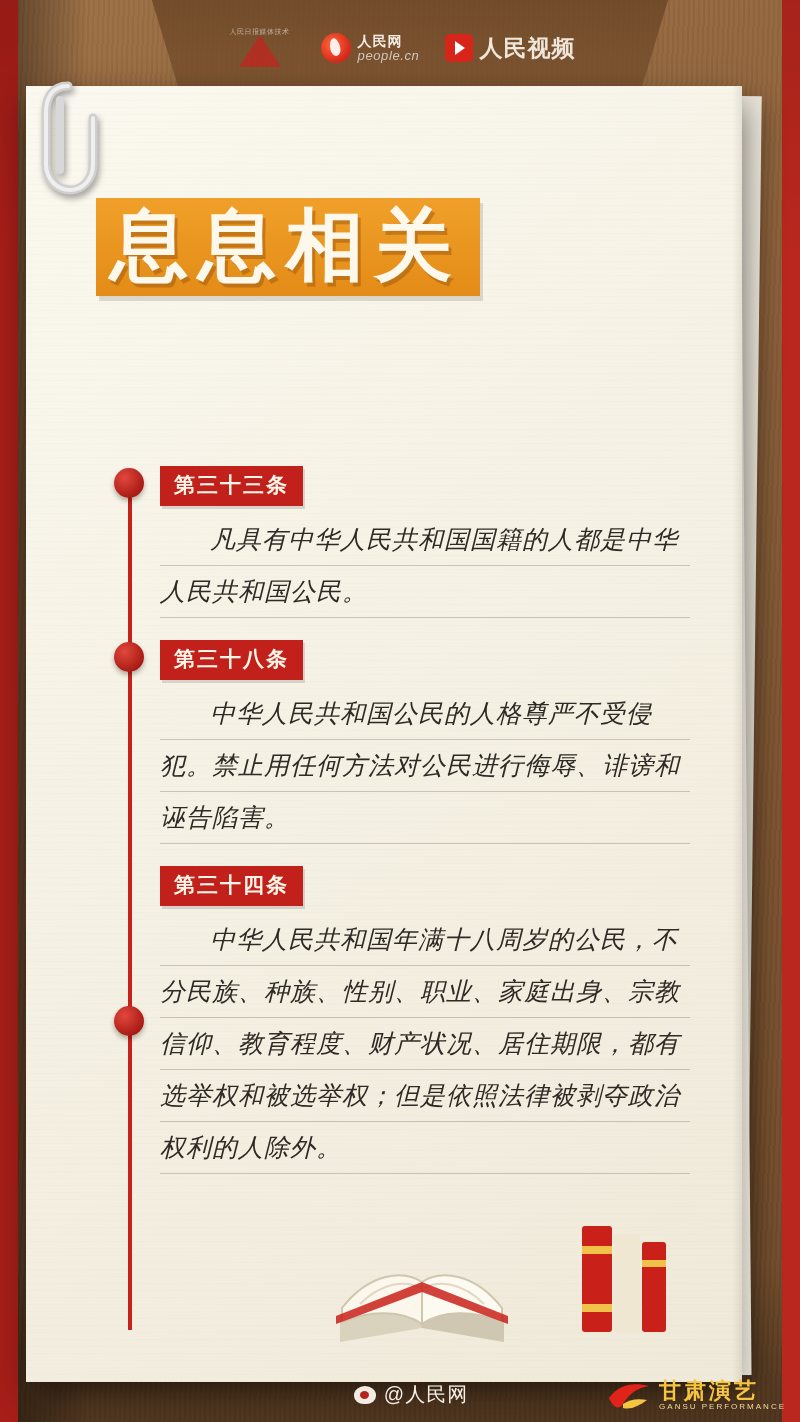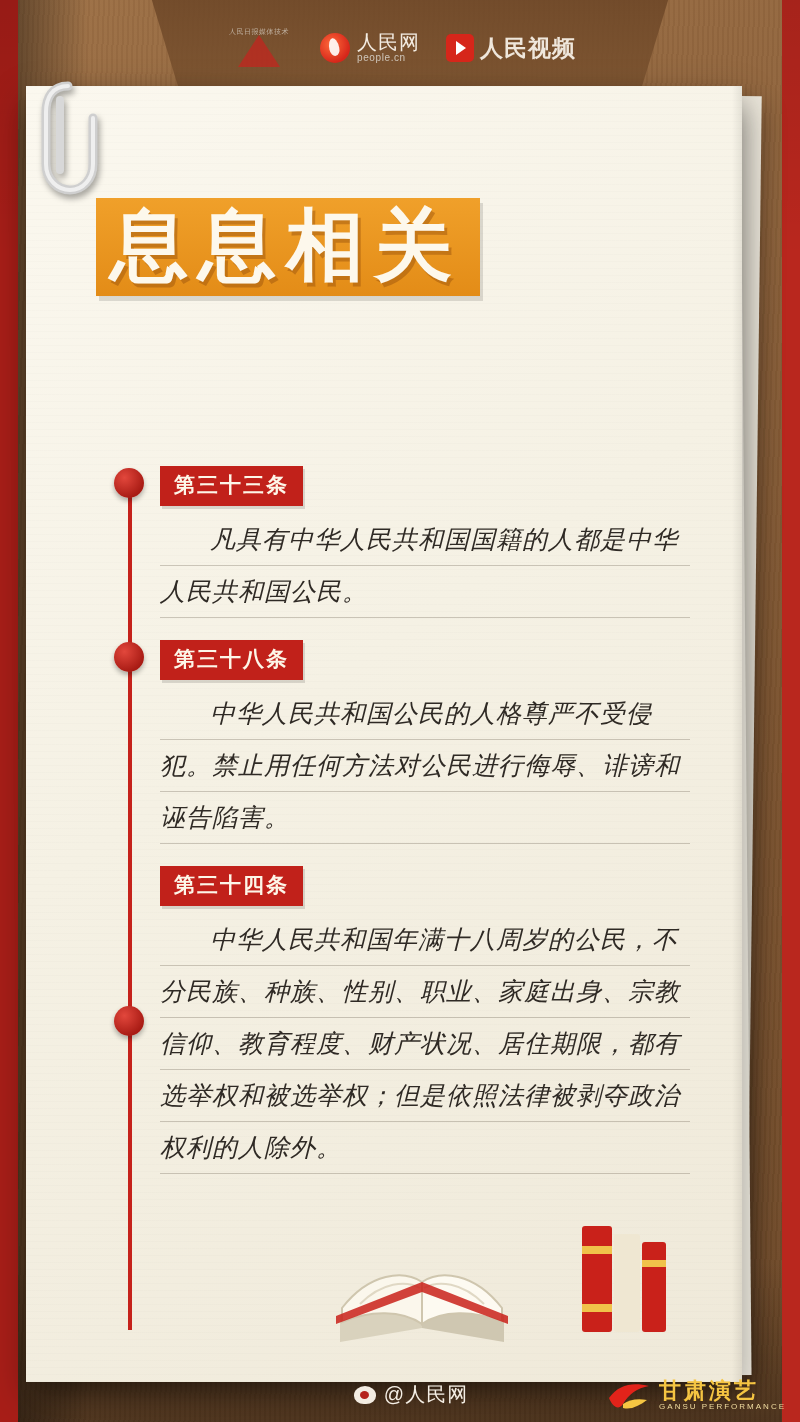--- a/index.html
+++ b/index.html
@@ -71,22 +71,22 @@
     background: radial-gradient(circle at 38% 38%, #ff6a3a, #d6261a 70%);
     position: relative;
   }
   .logo-people .flame::after {
     content: ""; position: absolute; left: 9px; top: 5px;
     width: 10px; height: 18px; border-radius: 50% 50% 50% 50%/60% 60% 40% 40%;
     background: #fff; opacity: .9;
     transform: rotate(-12deg);
   }
   .logo-people .lp-text { line-height: 1.05; }
-  .logo-people .lp-cn { font-size: 20px; color: #f3ece2; font-weight: normal; letter-spacing: 1px; }
-  .logo-people .lp-en { font-size: 10px; color: #cfc6ba; letter-spacing: .6px; }
+  .logo-people .lp-cn { font-size: 14px; color: #f3ece2; font-weight: bold; letter-spacing: 1px; }
+  .logo-people .lp-en { font-size: 13px; color: #cfc6ba; letter-spacing: .6px; font-style: italic; }
   .logo-video { display: flex; align-items: center; gap: 6px; }
   .logo-video .play {
     width: 28px; height: 28px; border-radius: 5px;
     background: #d6261a; position: relative;
   }
   .logo-video .play::after {
     content: ""; position: absolute; left: 10px; top: 7px;
     border-left: 10px solid #fff;
     border-top: 7px solid transparent;
     border-bottom: 7px solid transparent;

